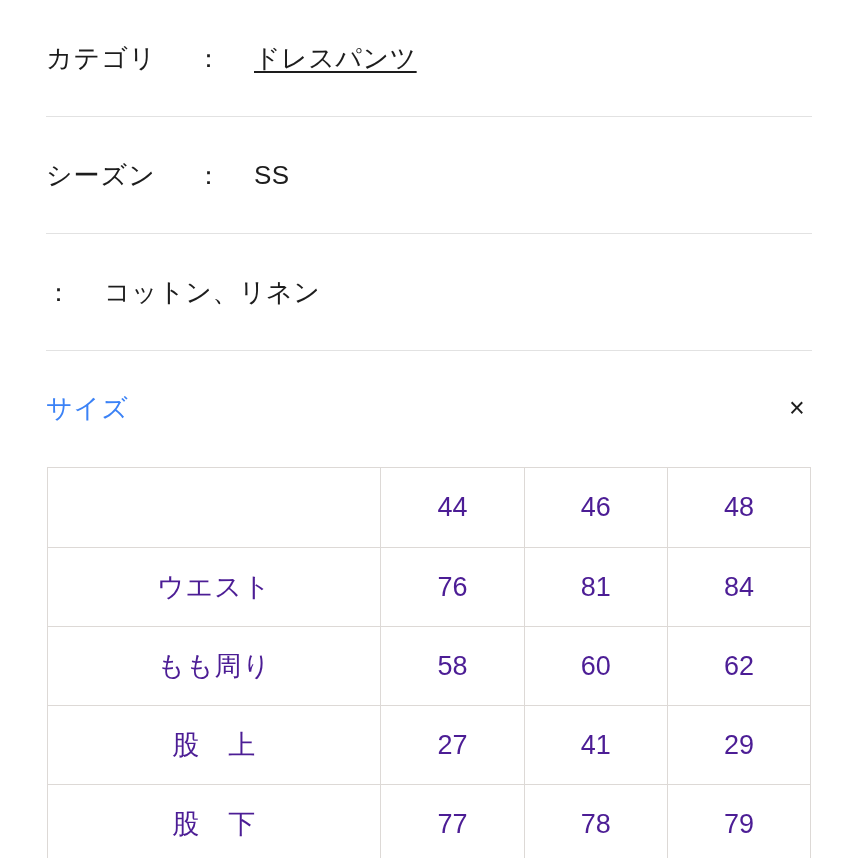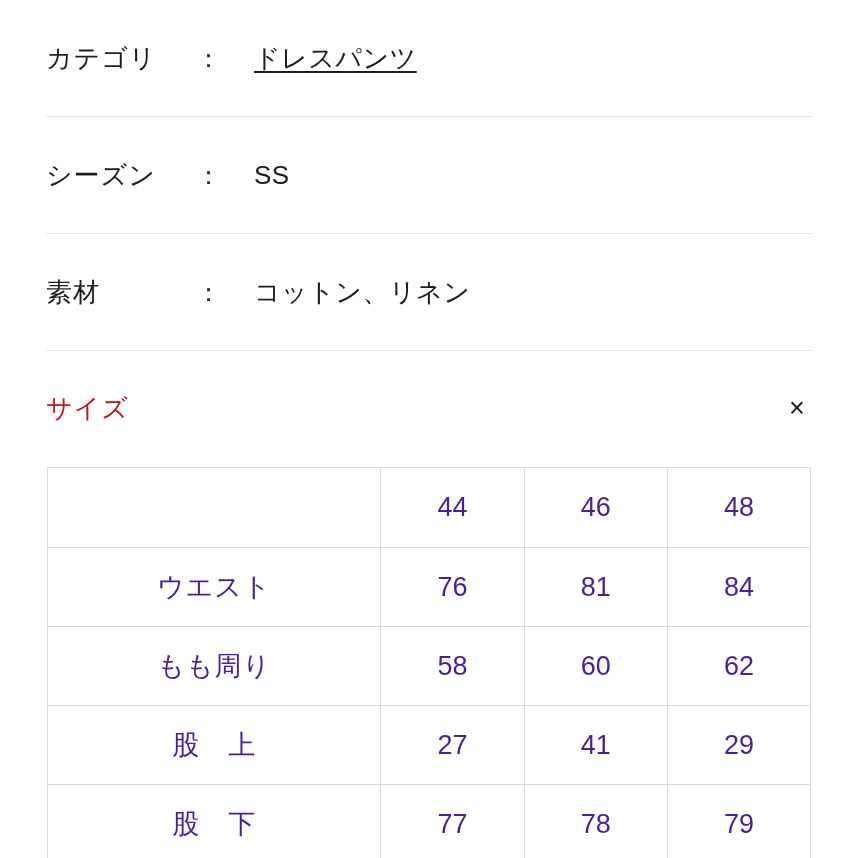--- a/index.html
+++ b/index.html
@@ -69,21 +69,21 @@
     align-items: center;
     justify-content: space-between;
     padding: 0 46px;
     height: 116px;
     box-sizing: border-box;
     border-bottom: 1px solid #ffffff;
   }
   .size-title {
     font-size: 26px;
     letter-spacing: 1px;
-    color: #b91c1c;
+    color: #3b82f6;
   }
   .close-icon {
     font-size: 27px;
     line-height: 1;
     color: #1d1d1d;
     cursor: pointer;
     width: 30px;
     text-align: center;
   }
 
@@ -132,21 +132,20 @@
       <div class="spec-value link">ドレスパンツ</div>
     </div>
 
     <div class="spec-row">
       <div class="spec-label">シーズン</div>
       <div class="spec-colon">：</div>
       <div class="spec-value">SS</div>
     </div>
 
     <div class="spec-row">
-      <div class="spec-label">素材</div>
       <div class="spec-colon">：</div>
       <div class="spec-value">コットン、リネン</div>
     </div>
 
   </div>
 
   <div class="size-header">
     <div class="size-title">サイズ</div>
     <div class="close-icon">×</div>
   </div>

